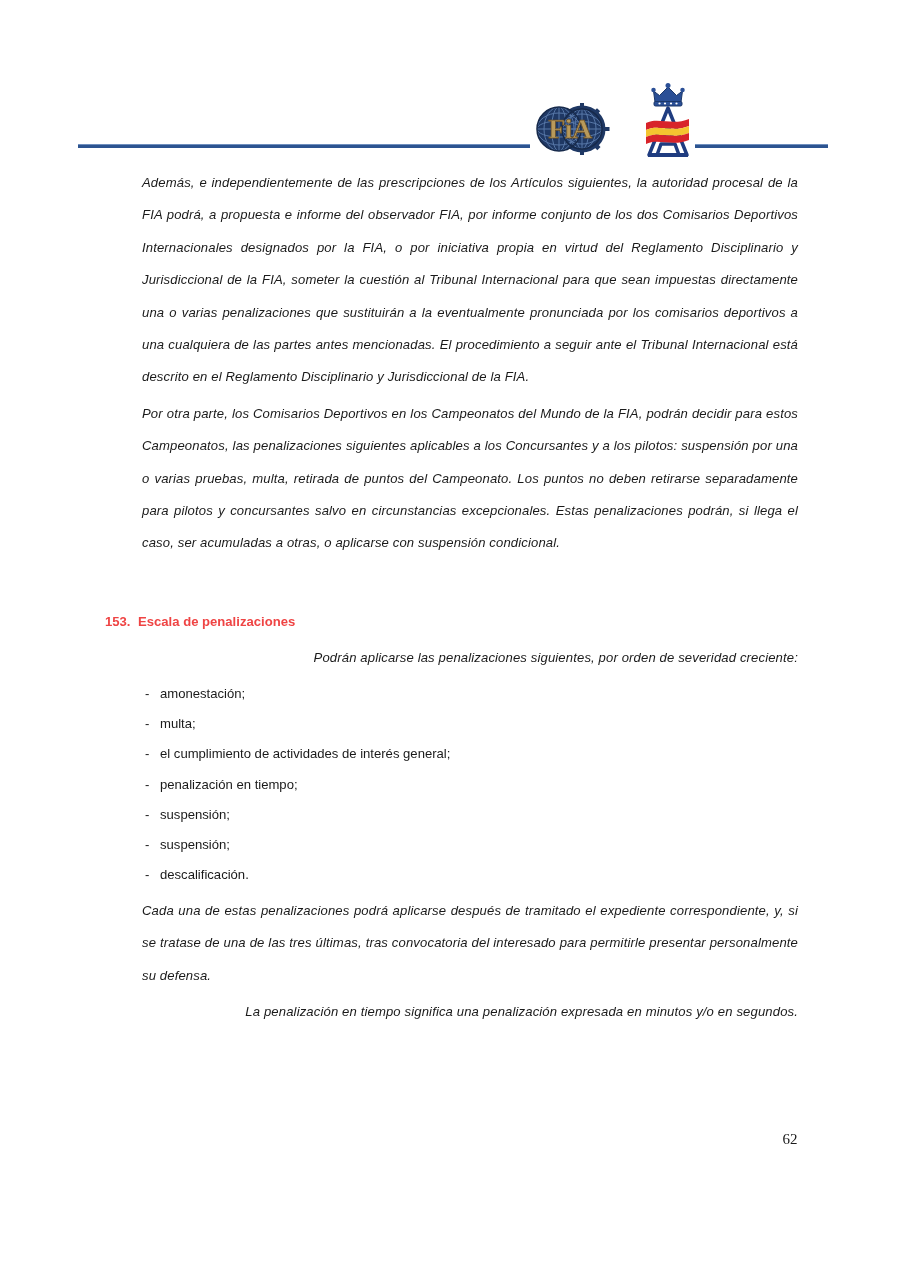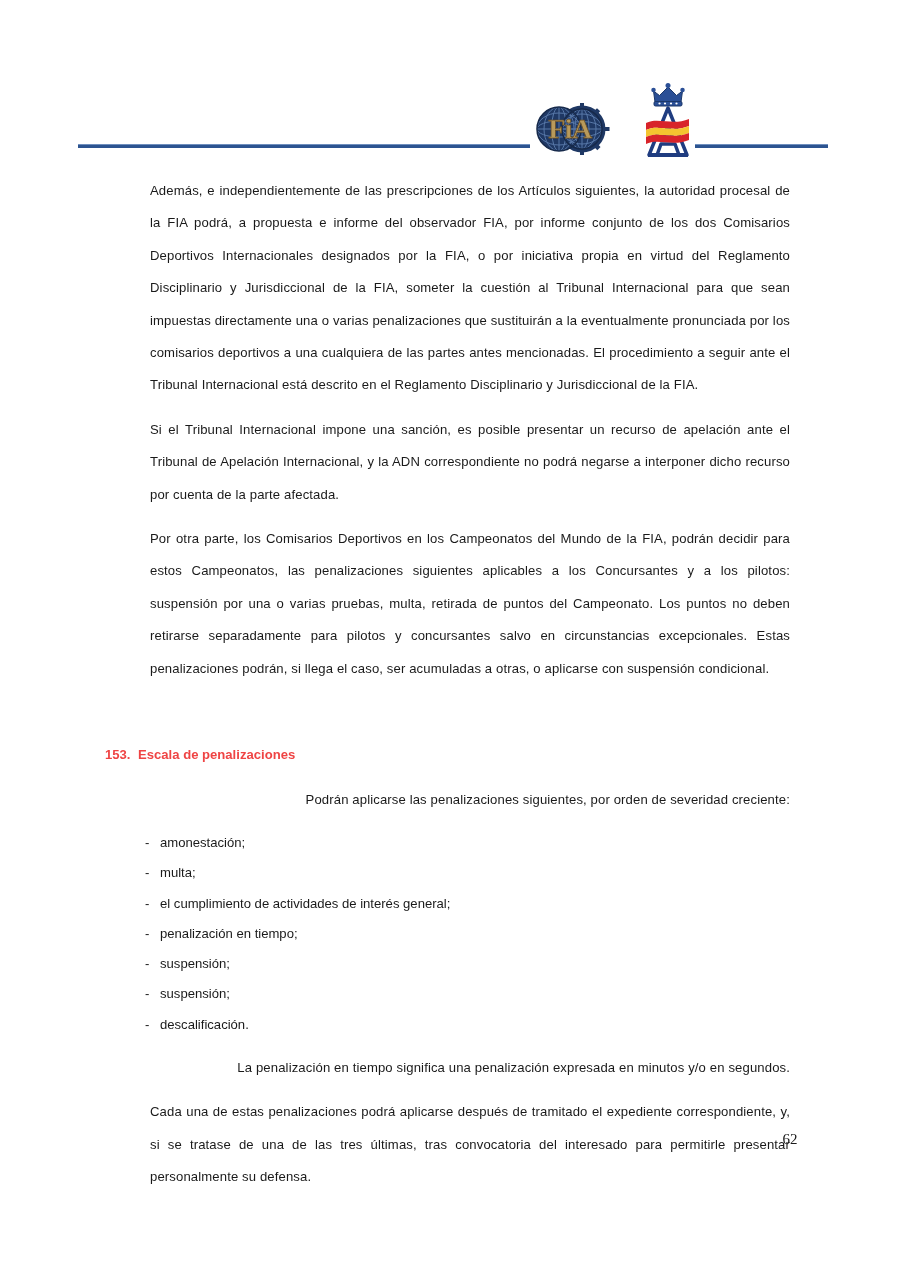--- a/index.html
+++ b/index.html
@@ -63,27 +63,28 @@
   }
 
   
   .content {
     position: absolute;
     left: 138px;
     top: 163px;
     width: 664px;
   }
   p.para {
-    margin: 12px;
+    margin: 4px;
     font-size: 13.1px;
     line-height: 32.4px;
     text-align: justify;
     text-justify: inter-word;
     letter-spacing: 0.01em;
     color: #1a1a1a;
+    font-style: italic;
   }
   p.para.last-natural {
     text-align: right;
   }
   .gap-block {
     height: 42px;
   }
 
   
   .heading {
@@ -223,40 +224,39 @@
           <path d="M18 100 C42 88, 72 106, 104 92 L104 106 C72 120, 42 102, 18 114 Z" fill="#f4c430"></path>
           <path d="M18 114 C42 102, 72 120, 104 106 L104 120 C72 134, 42 116, 18 128 Z" fill="#d8232a"></path>
         </g>
       </svg>
     </div>
   </div>
 
   <div class="content">
 
     <p class="para">Además, e independientemente de las prescripciones de los Artículos siguientes, la autoridad procesal de la FIA podrá, a propuesta e informe del observador FIA,  por informe conjunto de los dos Comisarios Deportivos Internacionales designados por la FIA, o por iniciativa propia en virtud del Reglamento Disciplinario y Jurisdiccional de la FIA, someter la cuestión al Tribunal Internacional para que sean impuestas directamente una o varias penalizaciones que sustituirán a la eventualmente pronunciada por los comisarios deportivos a una cualquiera de las partes antes mencionadas. El procedimiento a seguir ante el Tribunal Internacional está descrito en el Reglamento Disciplinario y Jurisdiccional de la FIA.</p>
-    <p class="para">Si el Tribunal Internacional impone una sanción, es posible presentar un recurso de apelación ante el Tribunal de Apelación Internacional, y la  ADN correspondiente no podrá negarse a interponer dicho recurso por cuenta de la parte afectada.</p>
     <p class="para">Por otra parte, los Comisarios Deportivos en los Campeonatos del Mundo de la FIA, podrán decidir para estos Campeonatos, las penalizaciones siguientes aplicables a los Concursantes y a los pilotos: suspensión por una o varias pruebas, multa, retirada de puntos del Campeonato. Los puntos no deben retirarse separadamente para pilotos y concursantes salvo en circunstancias excepcionales. Estas penalizaciones podrán, si llega el caso, ser acumuladas a otras, o aplicarse con suspensión condicional.</p>
 
     <div class="gap-block"></div>
 
     <div class="heading">
       <span class="num">153.</span><span>Escala de penalizaciones</span>
     </div>
 
     <p class="para last-natural">Podrán aplicarse las penalizaciones siguientes, por orden de severidad creciente:</p>
 
     <ul class="pen-list">
       <li><span class="dash">-</span><span>amonestación;</span></li>
       <li><span class="dash">-</span><span>multa;</span></li>
       <li><span class="dash">-</span><span>el cumplimiento de actividades de interés general;</span></li>
       <li><span class="dash">-</span><span>penalización en tiempo;</span></li>
       <li><span class="dash">-</span><span>suspensión;</span></li>
       <li><span class="dash">-</span><span>suspensión;</span></li>
       <li><span class="dash">-</span><span>descalificación.</span></li>
     </ul>
 
+    <p class="para">Cada una de estas penalizaciones podrá aplicarse después de tramitado el expediente correspondiente, y, si se tratase de una de las tres últimas, tras convocatoria del interesado para permitirle presentar personalmente su defensa.</p>
     <p class="para last-natural">La penalización en tiempo significa una penalización expresada en minutos y/o en segundos.</p>
-    <p class="para">Cada una de estas penalizaciones podrá aplicarse después de tramitado el expediente correspondiente, y, si se tratase de una de las tres últimas, tras convocatoria del interesado para permitirle presentar personalmente su defensa.</p>
   </div>
 
   <div class="page-number">62</div>
 
 </div>
 
 </body></html>

